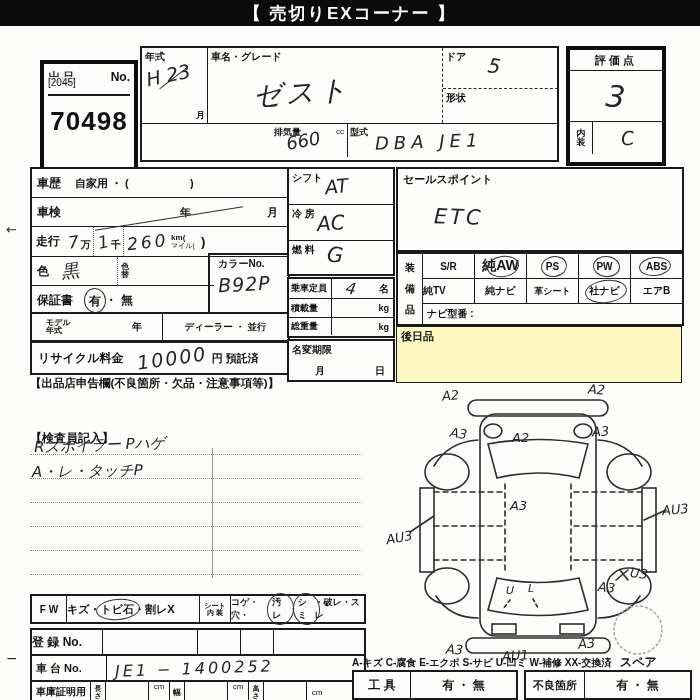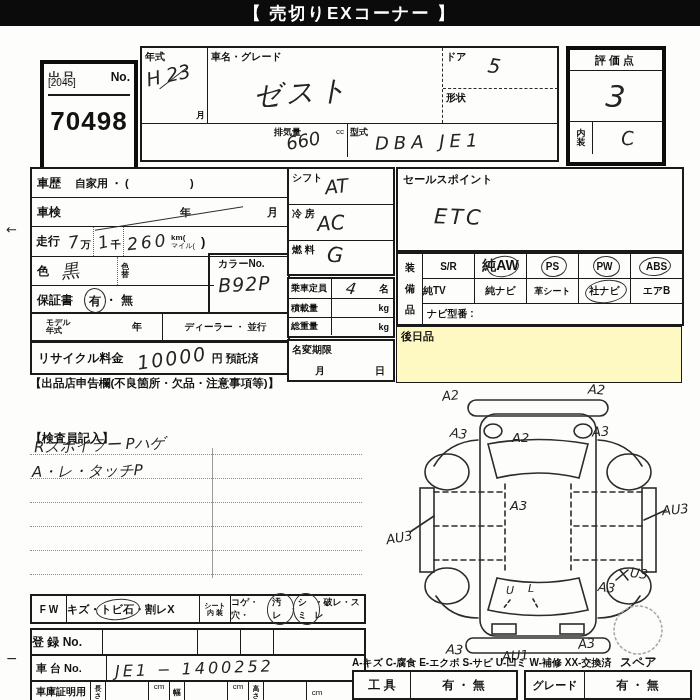--- a/index.html
+++ b/index.html
@@ -379,20 +379,20 @@
     <span style="font-size:8px;width:20px;text-align:center;display:flex;align-items:flex-start;justify-content:center">cm</span>
   </div>
 
   <div class="abs" style="left:352px;top:656px;font-size:10px;font-weight:bold;white-space:nowrap">A-キズ C-腐食 E-エクボ S-サビ U-凹ミ W-補修 XX-交換済</div>
 
   <div class="abs b2 row" style="left:352px;top:670px;width:162px;height:26px">
     <span class="lbl" style="font-size:12px;width:56px;text-align:center;border-right:1.5px solid #1a1a1a;align-self:stretch;display:flex;align-items:center;justify-content:center">工 具</span>
     <span style="flex:1;text-align:center;font-size:12px;font-weight:bold">有 ・ 無</span>
   </div>
   <div class="abs b2 row" style="left:524px;top:670px;width:164px;height:26px">
-    <span class="lbl" style="font-size:11px;width:58px;text-align:center;border-right:1.5px solid #1a1a1a;align-self:stretch;display:flex;align-items:center;justify-content:center">グレード</span>
+    <span class="lbl" style="font-size:11px;width:58px;text-align:center;border-right:1.5px solid #1a1a1a;align-self:stretch;display:flex;align-items:center;justify-content:center">不良箇所</span>
     <span style="flex:1;text-align:center;font-size:12px;font-weight:bold">有 ・ 無</span>
   </div>
 
   <span class="hw abs" style="left:6px;top:222px;font-size:13px">←</span>
   <span class="hw abs" style="left:6px;top:650px;font-size:14px">−</span>
 
 </div>
 
 </body></html>

